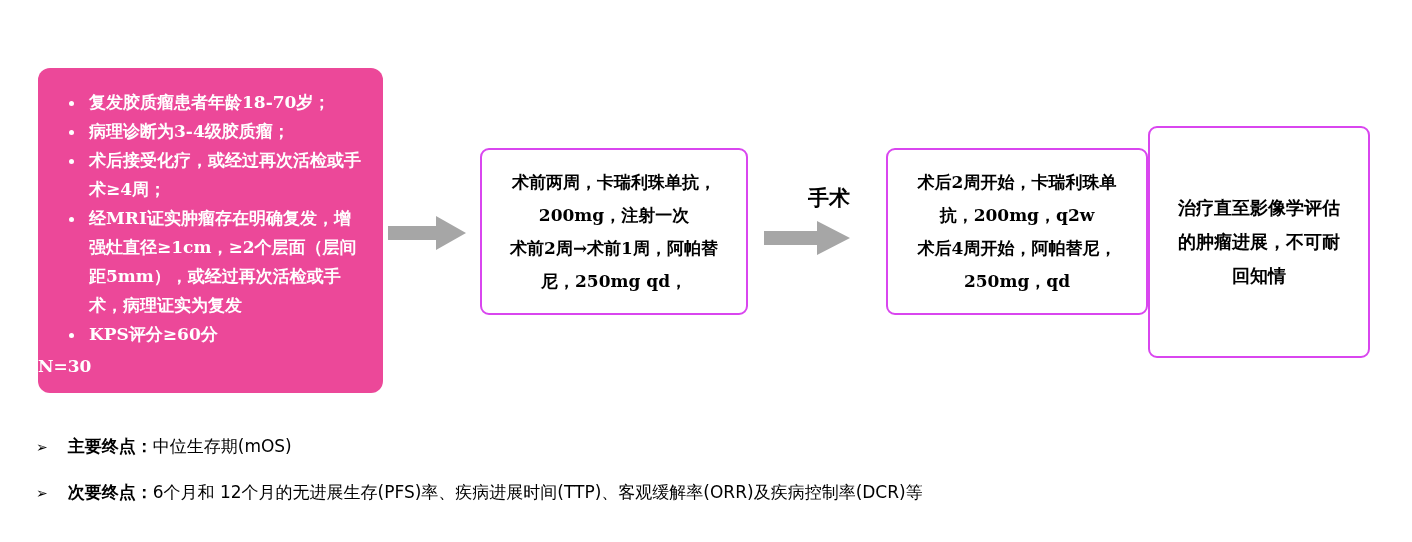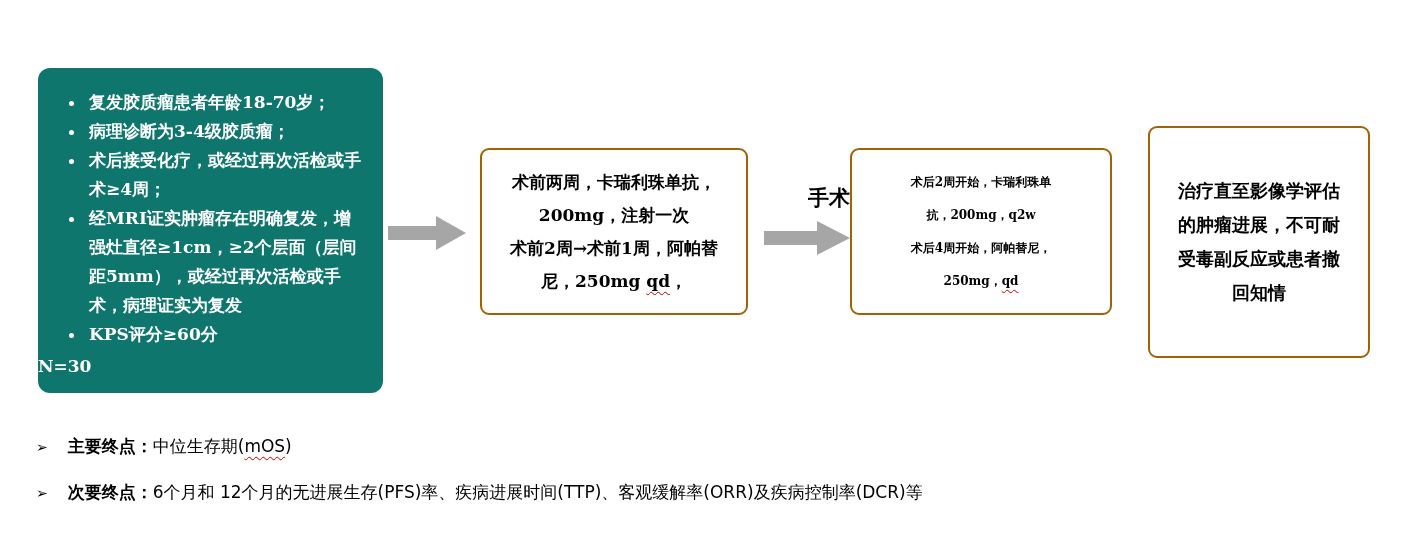--- a/index.html
+++ b/index.html
@@ -10,55 +10,54 @@
     overflow: hidden;
     font-family: "DejaVu Serif", "Liberation Serif", serif;
     color: #000;
   }
   .canvas { position: absolute; inset: 0; }
 
   
   .blue-box {
     position: absolute; left: 38px; top: 68px;
     width: 345px; height: 325px;
-    background: #0f766e;
+    background: #ec4899;
     border-radius: 12px;
     color: #fff; font-weight: 700; font-size: 17px;
   }
   .blue-box ul { list-style: disc outside; margin: 20px 16px 0 48px; }
   .blue-box li { line-height: 29px; padding-left: 3px; }
   .n-label { text-align: left; margin-top: 7px; font-size: 17px; font-weight: 700; }
 
   
   .white-box {
     position: absolute;
     background: #fff;
-    border: 2px solid #a16207;
+    border: 2px solid #d946ef;
     border-radius: 9px;
     font-weight: 700; text-align: center;
     display: flex; flex-direction: column; justify-content: center;
   }
   .box2 { left: 480px; top: 148px; width: 268px; height: 167px; font-size: 17px; }
-  .box3 { left: 850px; top: 148px; width: 262px; height: 167px; font-size: 12px; }
+  .box3 { left: 886px; top: 148px; width: 262px; height: 167px; font-size: 17px; }
   .box4 { left: 1148px; top: 126px; width: 222px; height: 232px; font-size: 18px; }
   .box2 .line, .box3 .line { line-height: 33px; white-space: nowrap; }
   .box4 .line { line-height: 34px; white-space: nowrap; }
 
   
   .arrow { position: absolute; }
   .arrow1 { left: 388px; top: 213px; }
   .arrow2 { left: 764px; top: 218px; }
   .surgery-label {
     position: absolute; left: 764px; top: 184px; width: 86px;
     text-align: right; font-size: 21px; font-weight: 700;
   }
 
   
   .spell {
-    text-decoration: underline;
     text-decoration-style: wavy;
     text-decoration-color: #C00000;
     text-decoration-thickness: 1px;
     text-underline-offset: 4px;
   }
 
   
   .endpoint {
     position: absolute; left: 36px;
     font-family: "DejaVu Sans", "Liberation Sans", sans-serif;
@@ -105,21 +104,20 @@
   <div class="white-box box3">
     <div class="line">术后2周开始，卡瑞利珠单</div>
     <div class="line">抗，200mg，q2w</div>
     <div class="line">术后4周开始，阿帕替尼，</div>
     <div class="line"><span>250mg，</span><span class="spell">qd</span></div>
   </div>
 
   <div class="white-box box4">
     <div class="line">治疗直至影像学评估</div>
     <div class="line">的肿瘤进展，不可耐</div>
-    <div class="line">受毒副反应或患者撤</div>
     <div class="line">回知情</div>
   </div>
 
   <div class="endpoint endpoint1"><span class="ep-marker">➢</span><span class="ep-label">主要终点：</span><span>中位生存期(</span><span class="spell">mOS</span><span>)</span></div>
 
   <div class="endpoint endpoint2"><span class="ep-marker">➢</span><span class="ep-label">次要终点：</span><span>6个月和 12个月的无进展生存(PFS)率、疾病进展时间(TTP)、客观缓解率(ORR)及疾病控制率(DCR)等</span></div>
 
 </div>
 
 </body></html>

